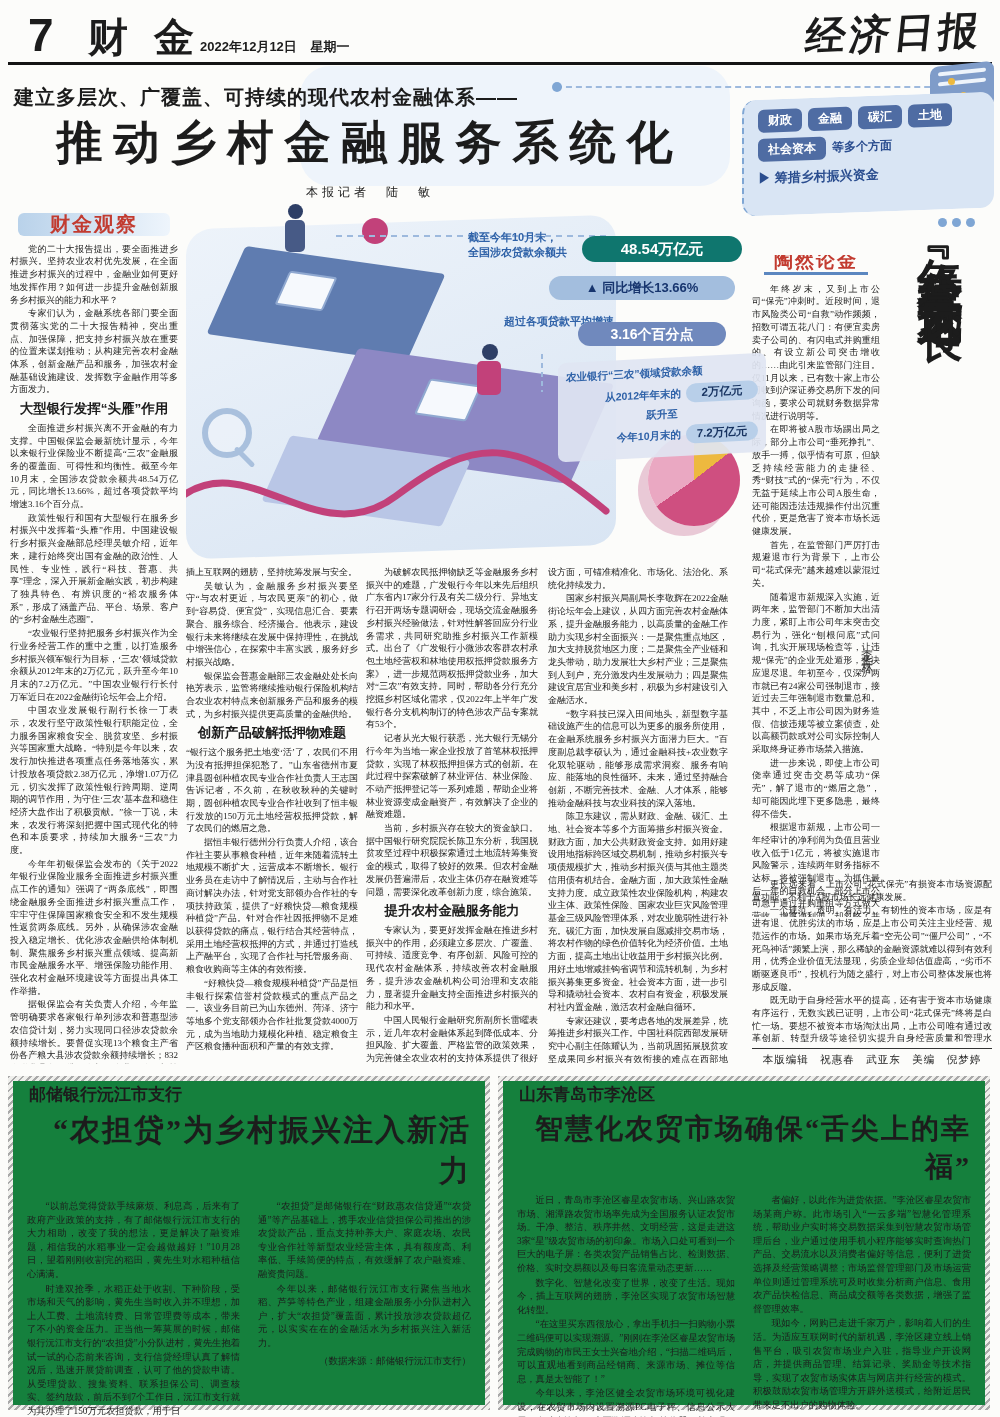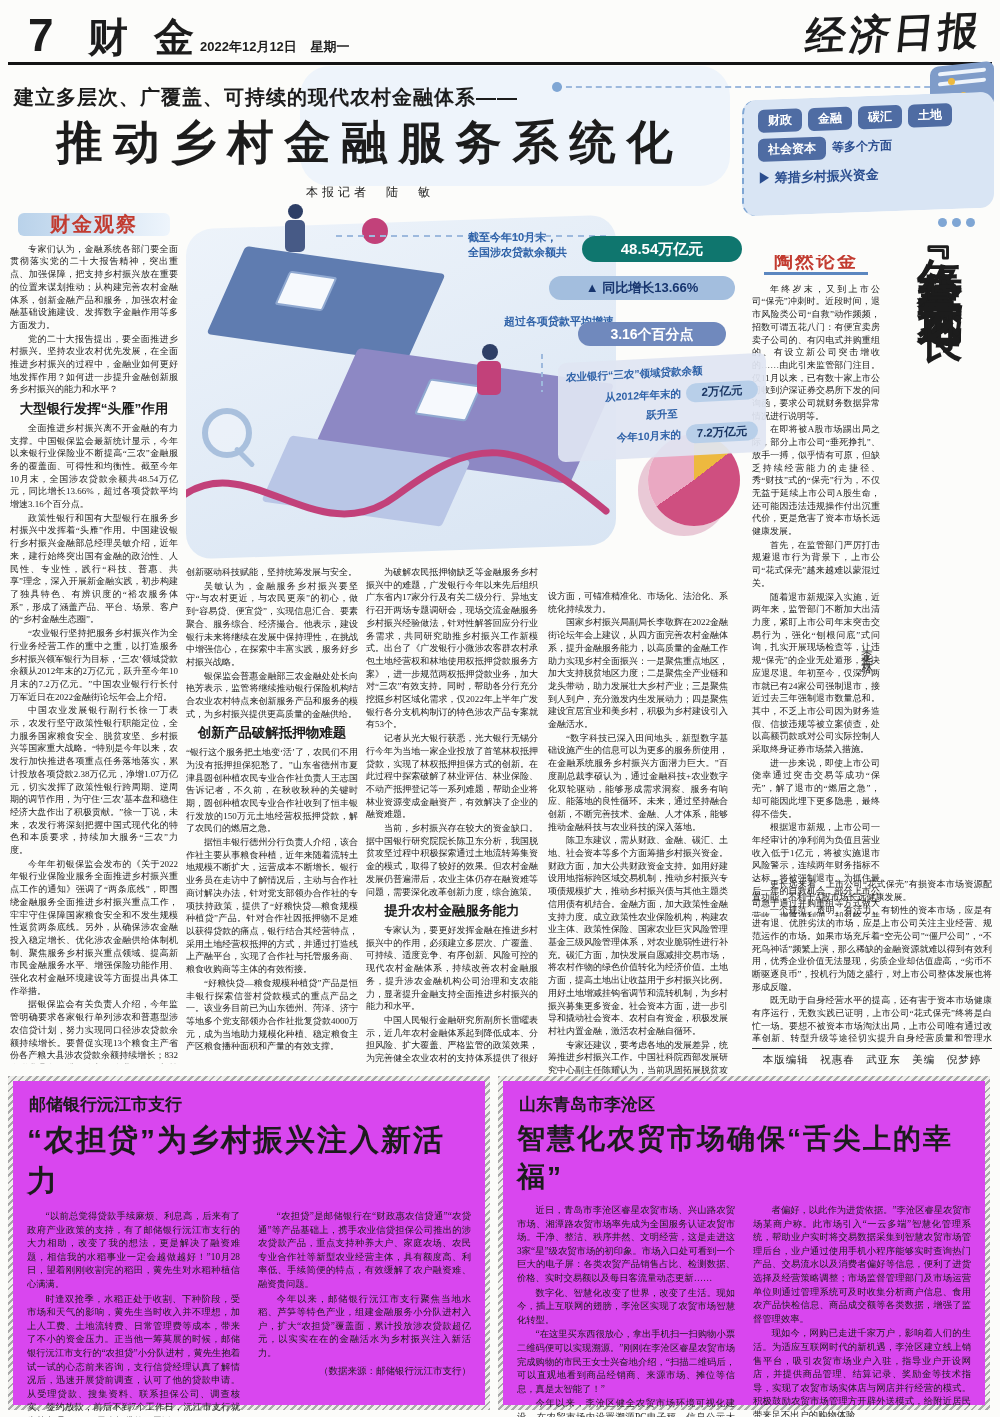--- a/index.html
+++ b/index.html
@@ -70,24 +70,24 @@
   .srv-line{height:4px;background:#eef4fb;border-radius:2px;margin:6px 8px;}
   .ydot{position:absolute;width:7px;height:7px;border-radius:50%;background:#edb93f;}
   
   .v-headline{left:884px;top:222px;width:112px;height:660px;writing-mode:vertical-rl;text-orientation:upright;
               font-size:45px;font-weight:900;font-family:"Liberation Sans",sans-serif;letter-spacing:5px;
               text-align:justify;line-height:112px;}
   .v-author{left:858px;top:640px;writing-mode:vertical-rl;text-orientation:upright;font-size:12px;letter-spacing:6px;color:#333;}
   .editors{left:752px;top:1048px;width:240px;border-top:1px solid #333;padding-top:4px;
            font-size:10.5px;text-align:center;letter-spacing:1px;}
   
-  .ad-box{box-sizing:border-box;border:5px solid;padding:10px 14px;
-          border-image:repeating-linear-gradient(135deg,#a9a9a9 0 2px,#efefec 2px 5px) 5;background:#d946ef;}
+  .ad-box{box-sizing:border-box;border:5px solid;padding:0 14px;
+          border-image:repeating-linear-gradient(135deg,#a9a9a9 0 2px,#efefec 2px 5px) 5;background:#15803d;}
   .ad-kicker{font-size:17px;font-weight:900;font-family:"Liberation Sans",sans-serif;margin:2px 0 4px 2px;}
-  .ad-headline{text-align:left;font-weight:900;font-family:Liberation Sans, sans-serif;margin:2px 0 8px 0;letter-spacing:2px;}
+  .ad-headline{text-align:right;font-weight:900;font-family:Liberation Serif, serif;margin:2px 0 8px 0;letter-spacing:2px;}
   .ad-cols{display:flex;gap:18px;}
   .ad-col{flex:1;font-size:9.3px;line-height:13.6px;text-align:justify;overflow:hidden;}
   .ad-foot{text-align:right;font-size:9.5px;margin-top:4px;}
 </style>
 </head>
 <body>
 
 <div class="page">
 
   <div class="abs m-pageno">7</div>
@@ -178,36 +178,36 @@
       <div class="s3row">
         <span>今年10月末的</span>
         <span class="pill pill-sm">7.2万亿元</span>
       </div>
     </div>
   </div>
 
   <div class="abs coltxt" style="left:10px;top:213px;width:168px;height:851px;">
     <div class="boxtitle">财金观察</div>
     <div>
+        <p class="para">党的二十大报告提出，要全面推进乡村振兴。坚持农业农村优先发展，在全面推进乡村振兴的过程中，金融业如何更好地发挥作用？如何进一步提升金融创新服务乡村振兴的能力和水平？</p>
         <p class="para">专家们认为，金融系统各部门要全面贯彻落实党的二十大报告精神，突出重点、加强保障，把支持乡村振兴放在重要的位置来谋划推动；从构建完善农村金融体系，创新金融产品和服务，加强农村金融基础设施建设、发挥数字金融作用等多方面发力。</p>
-        <p class="para">党的二十大报告提出，要全面推进乡村振兴。坚持农业农村优先发展，在全面推进乡村振兴的过程中，金融业如何更好地发挥作用？如何进一步提升金融创新服务乡村振兴的能力和水平？</p>
       </div>
     <div class="subhead">大型银行发挥“头雁”作用</div>
     <div>
         <p class="para">全面推进乡村振兴离不开金融的有力支撑。中国银保监会最新统计显示，今年以来银行业保险业不断提高“三农”金融服务的覆盖面、可得性和均衡性。截至今年10月末，全国涉农贷款余额共48.54万亿元，同比增长13.66%，超过各项贷款平均增速3.16个百分点。</p>
         <p class="para">政策性银行和国有大型银行在服务乡村振兴中发挥着“头雁”作用。中国建设银行乡村振兴金融部总经理吴敏介绍，近年来，建行始终突出国有金融的政治性、人民性、专业性，践行“科技、普惠、共享”理念，深入开展新金融实践，初步构建了独具特色、有辨识度的“裕农服务体系”，形成了涵盖产品、平台、场景、客户的“乡村金融生态圈”。</p>
         <p class="para">“农业银行坚持把服务乡村振兴作为全行业务经营工作的重中之重，以打造服务乡村振兴领军银行为目标，‘三农’领域贷款余额从2012年末的2万亿元，跃升至今年10月末的7.2万亿元。”中国农业银行行长付万军近日在2022金融街论坛年会上介绍。</p>
         <p class="para">中国农业发展银行副行长徐一丁表示，农发行坚守政策性银行职能定位，全力服务国家粮食安全、脱贫攻坚、乡村振兴等国家重大战略。“特别是今年以来，农发行加快推进各项重点任务落地落实，累计投放各项贷款2.38万亿元，净增1.07万亿元，切实发挥了政策性银行跨周期、逆周期的调节作用，为守住‘三农’基本盘和稳住经济大盘作出了积极贡献。”徐一丁说，未来，农发行将深刻把握中国式现代化的特色和本质要求，持续加大服务“三农”力度。</p>
         <p class="para">今年年初银保监会发布的《关于2022年银行业保险业服务全面推进乡村振兴重点工作的通知》强调了“两条底线”，即围绕金融服务全面推进乡村振兴重点工作，牢牢守住保障国家粮食安全和不发生规模性返贫两条底线。另外，从确保涉农金融投入稳定增长、优化涉农金融供给体制机制、聚焦服务乡村振兴重点领域、提高新市民金融服务水平、增强保险功能作用、强化农村金融环境建设等方面提出具体工作举措。</p>
         <p class="para">据银保监会有关负责人介绍，今年监管明确要求各家银行单列涉农和普惠型涉农信贷计划，努力实现同口径涉农贷款余额持续增长。要督促实现13个粮食主产省份各产粮大县涉农贷款余额持续增长；832个脱贫县各项贷款余额、农业保险保额持续增长；加强对新型农业经营主体的金融服务；加强对农业产业发展、农业关键核心技术攻关工程等重点项目的信贷保险服务等。</p>
       </div>
   </div>
 
   <div class="abs coltxt no-first-indent" style="left:186px;top:566px;width:172px;height:497px;">
-    <div class="no-first-indent" style="display:contents;"><p class="para">创新驱动科技赋能，坚持统筹发展与安全。</p><p class="para">吴敏认为，金融服务乡村振兴要坚守“与农村更近，与农民更亲”的初心，做到“容易贷、便宜贷”，实现信息汇合、要素聚合、服务综合、经济撮合。他表示，建设银行未来将继续在发展中保持理性，在挑战中增强信心，在探索中丰富实践，服务好乡村振兴战略。</p><p class="para">银保监会普惠金融部三农金融处处长向艳芳表示，监管将继续推动银行保险机构结合农业农村特点来创新服务产品和服务的模式，为乡村振兴提供更高质量的金融供给。</p></div>
+    <div class="no-first-indent" style="display:contents;"><p class="para">插上互联网的翅膀，坚持统筹发展与安全。</p><p class="para">吴敏认为，金融服务乡村振兴要坚守“与农村更近，与农民更亲”的初心，做到“容易贷、便宜贷”，实现信息汇合、要素聚合、服务综合、经济撮合。他表示，建设银行未来将继续在发展中保持理性，在挑战中增强信心，在探索中丰富实践，服务好乡村振兴战略。</p><p class="para">银保监会普惠金融部三农金融处处长向艳芳表示，监管将继续推动银行保险机构结合农业农村特点来创新服务产品和服务的模式，为乡村振兴提供更高质量的金融供给。</p></div>
     <div class="subhead">创新产品破解抵押物难题</div>
     <div>
         <p class="para">“银行这个服务把土地变‘活’了，农民们不用为没有抵押担保犯愁了。”山东省德州市夏津县圆创种植农民专业合作社负责人王志国告诉记者，不久前，在秋收秋种的关键时期，圆创种植农民专业合作社收到了恒丰银行发放的150万元土地经营权抵押贷款，解了农民们的燃眉之急。</p>
         <p class="para">据恒丰银行德州分行负责人介绍，该合作社主要从事粮食种植，近年来随着流转土地规模不断扩大，运营成本不断增长。银行业务员在走访中了解情况后，主动与合作社商讨解决办法，针对党支部领办合作社的专项扶持政策，提供了“好粮快贷—粮食规模种植贷”产品。针对合作社因抵押物不足难以获得贷款的痛点，银行结合其经营特点，采用土地经营权抵押的方式，并通过打造线上产融平台，实现了合作社与托管服务商、粮食收购商等主体的有效衔接。</p>
         <p class="para">“好粮快贷—粮食规模种植贷”产品是恒丰银行探索信誉村贷款模式的重点产品之一。该业务目前已为山东德州、菏泽、济宁等地多个党支部领办合作社批复贷款4000万元，成为当地助力规模化种植、稳定粮食主产区粮食播种面积和产量的有效支撑。</p>
       </div>
   </div>
 
   <div class="abs coltxt" style="left:366px;top:566px;width:172px;height:497px;">
     <div>
@@ -215,21 +215,21 @@
         <p class="para">记者从光大银行获悉，光大银行无锡分行今年为当地一家企业投放了首笔林权抵押贷款，实现了林权抵押担保方式的创新。在此过程中探索破解了林业评估、林业保险、不动产抵押登记等一系列难题，帮助企业将林业资源变成金融资产，有效解决了企业的融资难题。</p>
         <p class="para">当前，乡村振兴存在较大的资金缺口。据中国银行研究院院长陈卫东分析，我国脱贫攻坚过程中积极探索通过土地流转筹集资金的模式，取得了较好的效果。但农村金融发展仍普遍滞后，农业主体仍存在融资难等问题，需要深化改革创新力度，综合施策。</p>
       </div>
     <div class="subhead">提升农村金融服务能力</div>
     <div>
         <p class="para">专家认为，要更好发挥金融在推进乡村振兴中的作用，必须建立多层次、广覆盖、可持续、适度竞争、有序创新、风险可控的现代农村金融体系，持续改善农村金融服务，提升涉农金融机构公司治理和支农能力，显著提升金融支持全面推进乡村振兴的能力和水平。</p>
         <p class="para">中国人民银行金融研究所副所长雷曜表示，近几年农村金融体系起到降低成本、分担风险、扩大覆盖、严格监管的政策效果，为完善健全农业农村的支持体系提供了很好的基础。下一步，在农村金融服务体系建</p>
       </div>
   </div>
 
-  <div class="abs coltxt no-first-indent" style="left:548px;top:566px;width:180px;height:497px;margin-top:24px;">
+  <div class="abs coltxt no-first-indent" style="left:548px;top:566px;width:180px;height:497px;">
     <div class="no-first-indent" style="display:contents;"><p class="para">设方面，可锚准精准化、市场化、法治化、系统化持续发力。</p><p class="para">国家乡村振兴局副局长李敬辉在2022金融街论坛年会上建议，从四方面完善农村金融体系，提升金融服务能力，以高质量的金融工作助力实现乡村全面振兴：一是聚焦重点地区，加大支持脱贫地区力度；二是聚焦全产业链和龙头带动，助力发展壮大乡村产业；三是聚焦到人到户，充分激发内生发展动力；四是聚焦建设宜居宜业和美乡村，积极为乡村建设引入金融活水。</p><p class="para">“数字科技已深入田间地头，新型数字基础设施产生的信息可以为更多的服务所使用，在金融系统服务乡村振兴方面潜力巨大。”百度副总裁李硕认为，通过金融科技+农业数字化双轮驱动，能够形成需求洞察、服务有响应、能落地的良性循环。未来，通过坚持融合创新，不断完善技术、金融、人才体系，能够推动金融科技与农业科技的深入落地。</p><p class="para">陈卫东建议，需从财政、金融、碳汇、土地、社会资本等多个方面筹措乡村振兴资金。财政方面，加大公共财政资金支持。如用好建设用地指标跨区域交易机制，推动乡村振兴专项债规模扩大，推动乡村振兴债与其他主题类信用债有机结合。金融方面，加大政策性金融支持力度。成立政策性农业保险机构，构建农业主体、政策性保险、国家农业巨灾风险管理基金三级风险管理体系，对农业脆弱性进行补充。碳汇方面，加快发展自愿减排交易市场，将农村作物的绿色价值转化为经济价值。土地方面，提高土地出让收益用于乡村振兴比例。用好土地增减挂钩省调节和流转机制，为乡村振兴募集更多资金。社会资本方面，进一步引导和撬动社会资本、农村自有资金，积极发展村社内置金融，激活农村金融自循环。</p><p class="para">专家还建议，要考虑各地的发展差异，统筹推进乡村振兴工作。中国社科院西部发展研究中心副主任陈耀认为，当前巩固拓展脱贫攻坚成果同乡村振兴有效衔接的难点在西部地区，希望有关部门和金融机构在强化原有政策落地的基础上兼顾区域间资源配置的均衡性。</p></div>
   </div>
 
   <div class="abs coltxt" style="left:752px;top:229px;width:128px;height:662px;font-size:9px;margin-top:26px;">
     <div class="boxtitle2">陶然论金</div>
     <div>
         <p class="para">年终岁末，又到上市公司“保壳”冲刺时。近段时间，退市风险类公司“自救”动作频频，招数可谓五花八门：有便宜卖房卖子公司的、有闪电式并购重组的、有设立新公司突击增收的……由此引来监管部门注目。仅11月以来，已有数十家上市公司收到沪深证券交易所下发的问询函，要求公司就财务数据异常情况进行说明等。</p>
         <p class="para">在即将被A股市场踢出局之际，部分上市公司“垂死挣扎”、放手一搏，似乎情有可原，但缺乏持续经营能力的走捷径、秀“财技”式的“保壳”行为，不仅无益于延续上市公司A股生命，还可能因违法违规操作付出沉重代价，更是危害了资本市场长远健康发展。</p>
         <p class="para">首先，在监管部门严厉打击规避退市行为背景下，上市公司“花式保壳”越来越难以蒙混过关。</p>
         <p class="para">随着退市新规深入实施，近两年来，监管部门不断加大出清力度，紧盯上市公司年末突击交易行为，强化“刨根问底”式问询，扎实开展现场检查等，让违规“保壳”的企业无处遁形，坚决应退尽退。年初至今，仅深沪两市就已有24家公司强制退市，接近过去三年强制退市数量总和。其中，不乏上市公司因为财务造假、信披违规等被立案侦查，处以高额罚款或对公司实际控制人采取终身证券市场禁入措施。</p>

